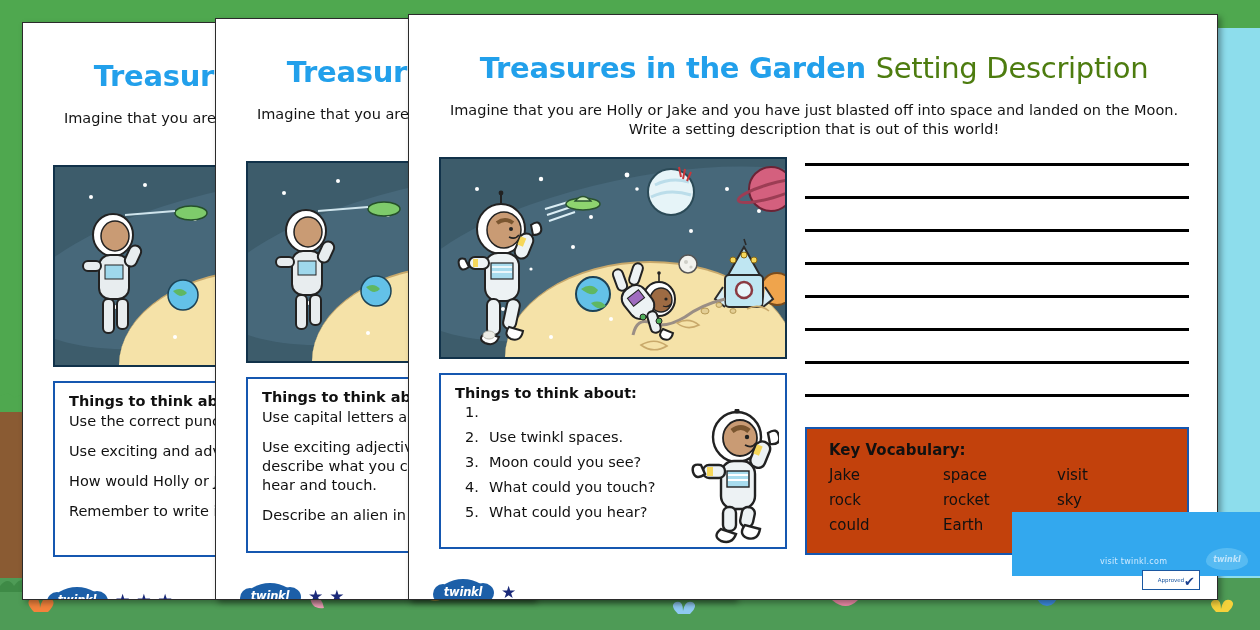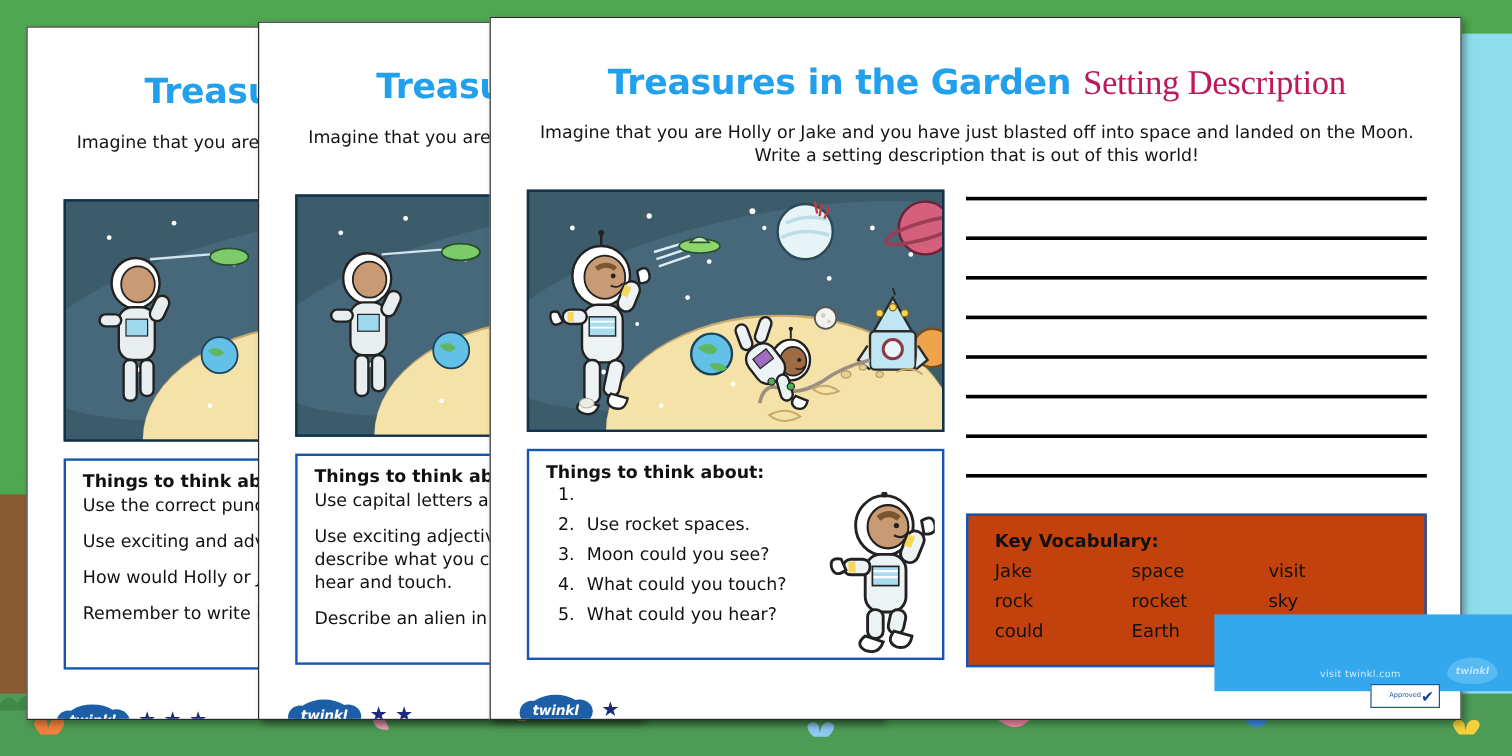--- a/index.html
+++ b/index.html
@@ -48,21 +48,21 @@
   .sheet { position: relative; width: 810px; height: 586px; padding: 0; }
 
   
   .title {
     text-align: center; margin-top: 36px;
     font-family: "DejaVu Sans", sans-serif;
     font-size: 29px; font-weight: 700; white-space: nowrap;
     letter-spacing: -0.3px;
   }
   .title .t-main { color: #22A0EB; }
-  .title .t-sub  { color: #be185d; font-weight: 400; font-family: Liberation Serif, serif; }
+  .title .t-sub  { color: #4d7c0f; font-weight: 400; }
 
   .intro {
     text-align: center; margin-top: 16px; color: #141414;
     font-size: 14.5px; line-height: 19px; white-space: nowrap;
   }
 
   
   .body-row { display: flex; margin-top: 18px; padding: 0 30px; gap: 16px; }
   .col-left  { width: 350px; flex: none; }
   .col-right { flex: 1; }
@@ -496,21 +496,21 @@
           </div>
 
           <div class="think-box">
             <div class="think-title">Things to think about:</div>
             <ol class="think-list">
               <li>
                 <span class="num">1.</span>
               </li>
               <li>
                 <span class="num">2.</span>
-                <span>Use rocket spaces.</span>
+                <span>Use twinkl spaces.</span>
               </li>
               <li>
                 <span class="num">3.</span>
                 <span>Moon could you see?</span>
               </li>
               <li>
                 <span class="num">4.</span>
                 <span>What could you touch?</span>
               </li>
               <li>

